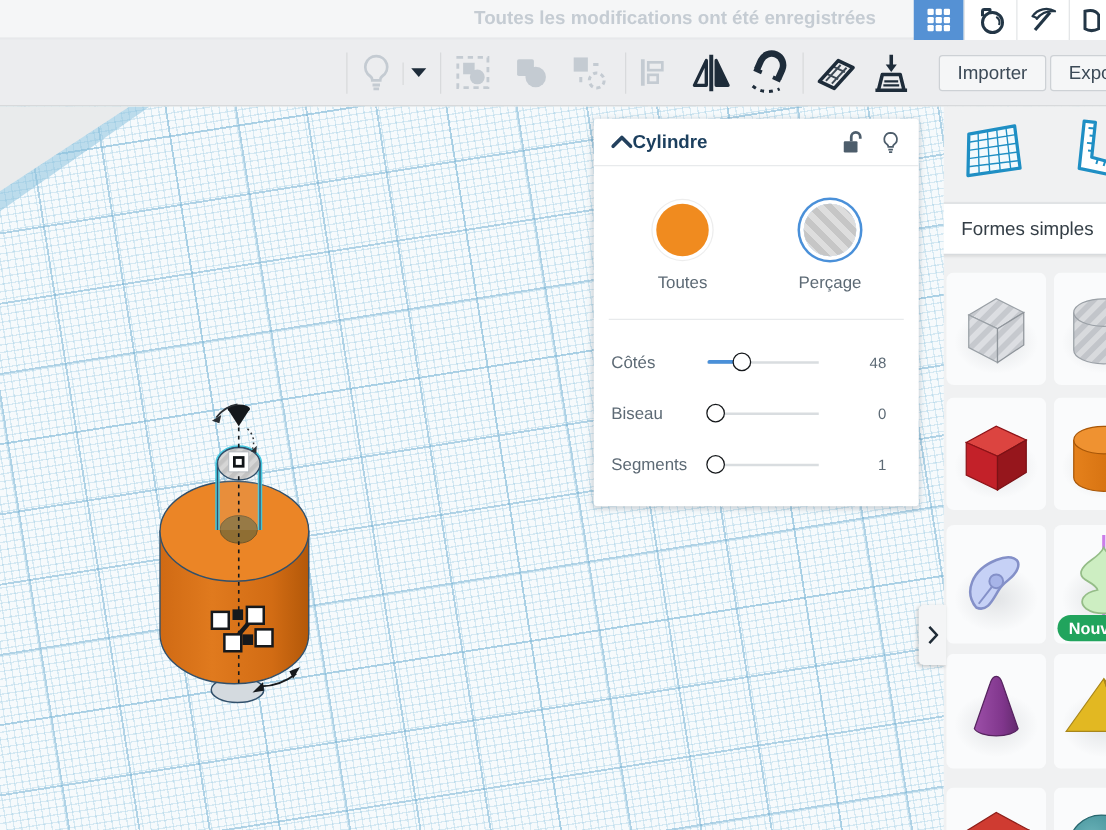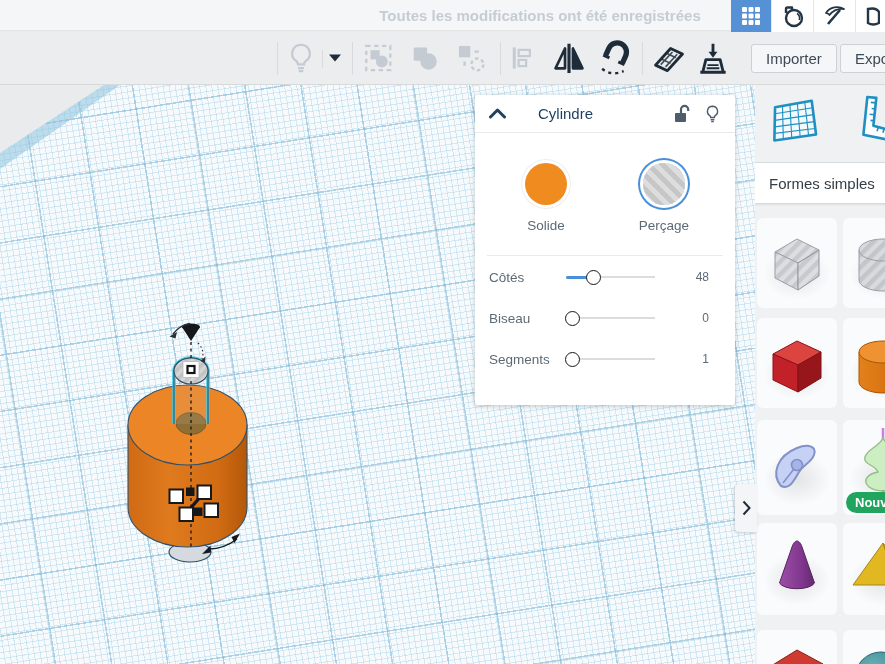--- a/index.html
+++ b/index.html
@@ -30,31 +30,31 @@
       repeating-linear-gradient(351deg, rgba(108,172,208,0) 0px, rgba(108,172,208,0) 54px, rgba(108,172,208,.5) 54px, rgba(108,172,208,.5) 55.5px),
       repeating-linear-gradient(81deg,  rgba(108,172,208,0) 0px, rgba(108,172,208,0) 54px, rgba(108,172,208,.5) 54px, rgba(108,172,208,.5) 55.5px);
   }
   .plane-edge { position:absolute; left:0; top:0; width:140px; height:100px; background:rgba(140,195,222,.55); clip-path:polygon(0 0, 120px 0, 0 84px); }
   .plane-corner { position:absolute; left:0; top:0; width:140px; height:100px; background:#e9ebec; clip-path:polygon(0 0, 104px 0, 0 68px); }
   .scene-svg { position:absolute; left:0; top:0; }
 
   
   .inspector { position:absolute; left:475px; top:95px; width:260px; height:310px; background:#ffffff; border-radius:3px; box-shadow:0 1px 5px rgba(40,60,80,.28); z-index:20; }
   .insp-header { height:38px; display:flex; align-items:center; border-bottom:1px solid #e8eaec; padding:0 14px; }
-  .insp-title { margin-left:32px; font-size:15px; font-weight:400; color:#1c3f5e; }
+  .insp-title { margin-left:0; font-size:15px; font-weight:700; color:#1c3f5e; }
   .insp-header .spacer { flex:1; }
   .hdr-icon { margin-left:14px; cursor:pointer; display:flex; }
   .swatches { display:flex; justify-content:center; gap:54px; margin-top:30px; }
   .swatch-wrap { display:flex; flex-direction:column; align-items:center; width:64px; }
   .swatch { width:42px; height:42px; border-radius:50%; cursor:pointer; }
   .swatch.solid { background:#f08b1f; box-shadow:0 0 0 3px #fff, 0 0 0 4px rgba(0,0,0,.07); }
   .swatch.hole { background:repeating-linear-gradient(45deg,#c6c6c6 0 5px,#dddddd 5px 10px); box-shadow:0 0 0 3px #fff, 0 0 0 5px #4a90d9; }
   .swatch-label { margin-top:13px; font-size:13.5px; color:#5d6a75; }
   .insp-divider { margin:22px 12px 0 12px; height:1px; background:#e8eaec; }
-  .slider-row { display:flex; align-items:center; height:40px; padding:0 26px 0 14px; margin-top:1px; }
+  .slider-row { display:flex; align-items:flex-end; height:40px; padding:0 26px 0 14px; margin-top:1px; }
   .slider-label { flex:0 0 77px; font-size:13.5px; color:#5d6a75; }
   .slider-track { position:relative; width:89px; height:15px; cursor:pointer; }
   .slider-track .rail { position:absolute; left:0; right:0; top:6.5px; height:2px; background:#d9dde0; }
   .slider-track .fill { position:absolute; left:0; top:6px; height:3px; background:#4a90d9; border-radius:2px; }
   .slider-handle { position:absolute; top:0; width:15px; height:15px; border-radius:50%; background:#fff; border:1.7px solid #15181b; cursor:pointer; }
   .slider-value { margin-left:auto; font-size:12px; color:#5d6a75; }
 
   
   .collapse-tab { position:absolute; left:735px; top:484px; width:22px; height:48px; background:#f4f5f6; border-radius:4px 0 0 4px; box-shadow:-1px 1px 3px rgba(0,0,0,.18); display:flex; align-items:center; justify-content:center; cursor:pointer; z-index:21; }
 
@@ -279,21 +279,21 @@
         <svg width="17" height="22" viewBox="0 0 24 27">
           <path d="M12,2.5 a7.2,7.2 0 0 1 3.9,13.2 c-.9.6-1.3,1.7-1.3,2.8 h-5.2 c0-1.1-.4-2.2-1.3-2.8 A7.2,7.2 0 0 1 12,2.5 Z" fill="none" stroke="#4d5d6b" stroke-width="2"></path>
           <path d="M9.4,21.5 h5.2 M10.2,24.3 h3.6" stroke="#4d5d6b" stroke-width="2" fill="none"></path>
         </svg>
       </div>
     </div>
 
     <div class="swatches">
       <div class="swatch-wrap">
         <div class="swatch solid"></div>
-        <div class="swatch-label">Solide</div>
+        <div class="swatch-label">Toutes</div>
       </div>
       <div class="swatch-wrap">
         <div class="swatch hole"></div>
         <div class="swatch-label">Perçage</div>
       </div>
     </div>
 
     <div class="insp-divider"></div>
 
     <div class="slider-row">

